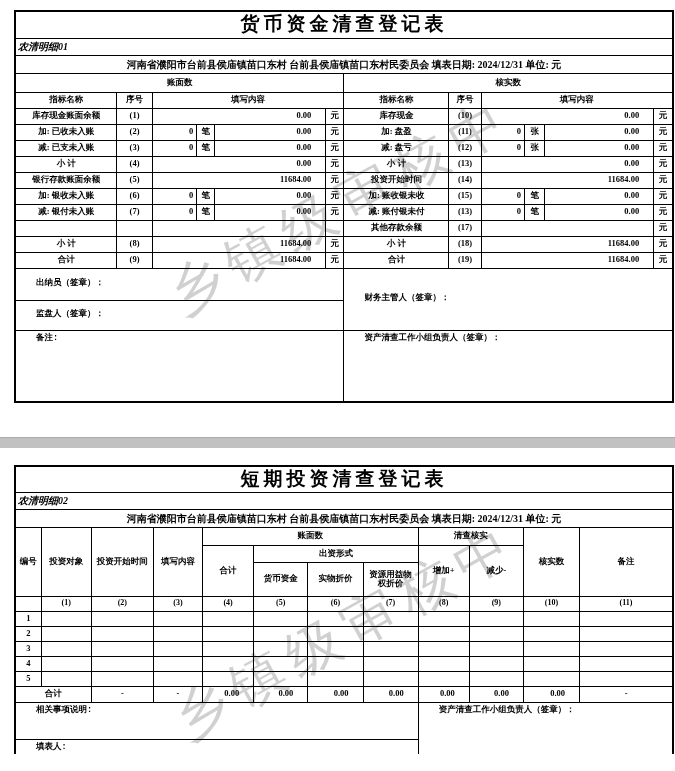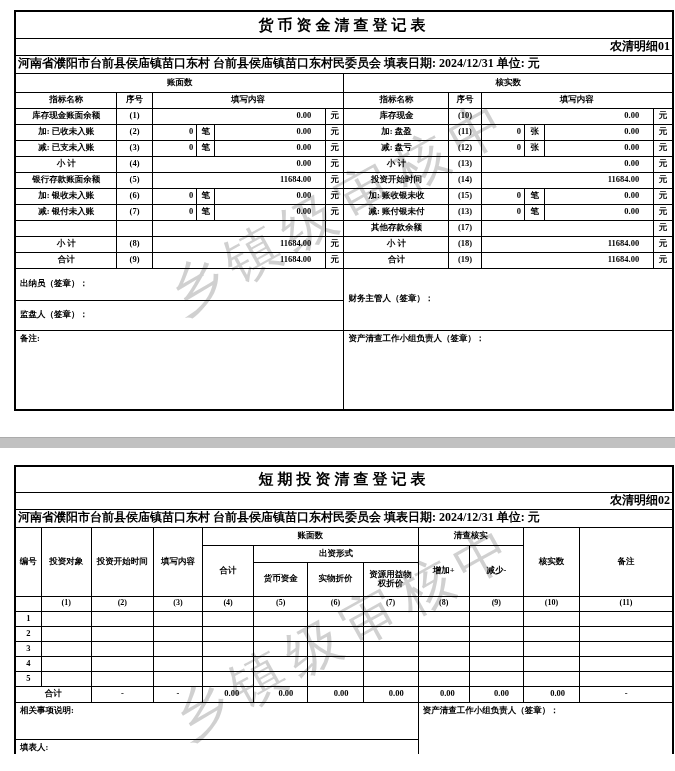--- a/index.html
+++ b/index.html
@@ -13,32 +13,32 @@
   .page2 { top:465px; height:289px; }
   .divider { position:absolute; left:0; top:437px; width:675px; height:11px;
     background:#c1c1c1; border-top:1px solid #ababab; }
   table { border-collapse:collapse; table-layout:fixed; width:660px; position:relative; z-index:2; }
   td {
     border:1px solid #000; font-size:8.5px; font-weight:bold; line-height:1.1;
     padding:0 2px; overflow:hidden; white-space:nowrap; text-align:center; vertical-align:middle;
   }
   table, tr:first-child td { border-top-width:2px; }
   table { border:2px solid #000; }
-  .title-cell { font-size:15px; letter-spacing:4px; height:27px;margin-top:40px; }
-  .code-cell { text-align:right; height:17px; font-size:12px; }
-  .info-cell { text-align:left; height:18px; font-size:12px; }
+  .title-cell { font-size:19px; letter-spacing:4px; height:27px;margin-top:40px; }
+  .code-cell { text-align:left; height:17px; font-size:10px;font-style:italic; }
+  .info-cell { text-align:center; height:18px; font-size:10px; }
   .grp { height:19px; }
   .colhead { height:16px;margin-top:12px; }
   .r16 td { height:16px; }
   .amt { text-align:right; padding-right:14px; }
   .cnt { text-align:right; padding-right:3px; }
-  .left-align { text-align:left; padding-left:4px; }
+  .left-align { text-align:left; padding-left:20px;font-family:Liberation Mono, monospace; }
   .sig-row1 td { height:32px; }
   .sig-row2 td { height:30px; }
-  .note-row td { height:80px; vertical-align:top; padding-top:3px; }
+  .note-row td { height:72px; vertical-align:top; padding-top:3px; }
   .vtop { vertical-align:top; padding-top:3px; }
   .wrapok { white-space:normal; }
   
   .p2-title { height:26px; }
   .p2-hA td { height:18px; }
   .p2-hB td { height:17px; }
   .p2-hC td { height:34px; }
   .p2-idx td { height:15px; font-size:8px; }
   .p2-data td { height:15px; }
   .p2-total td { height:16px; }

